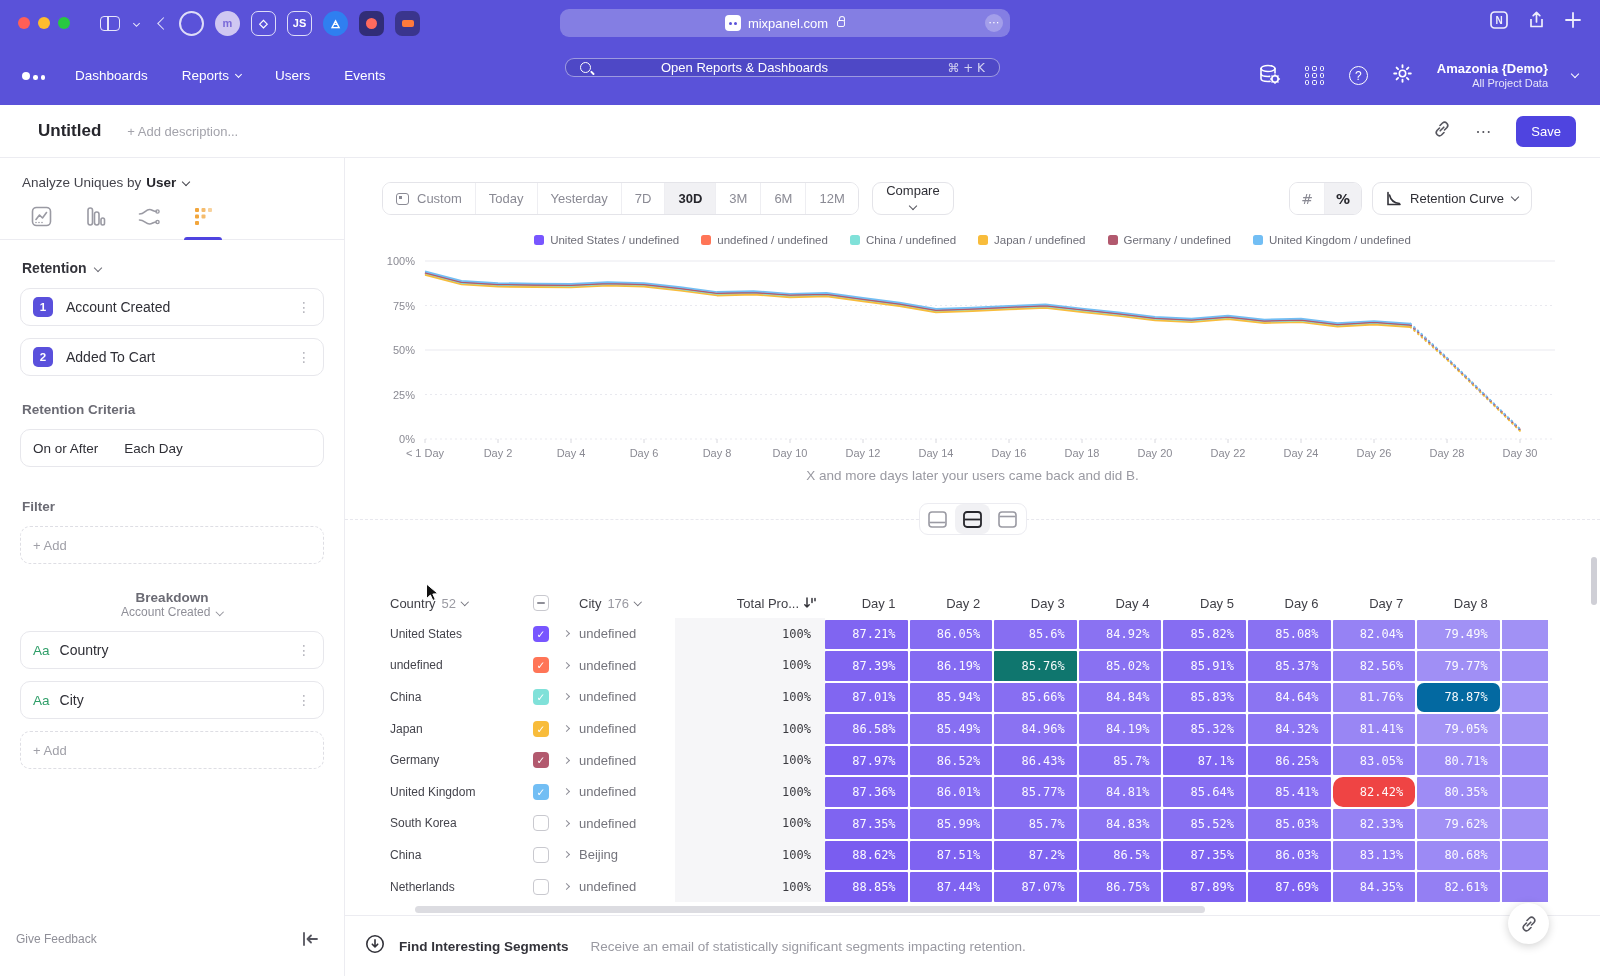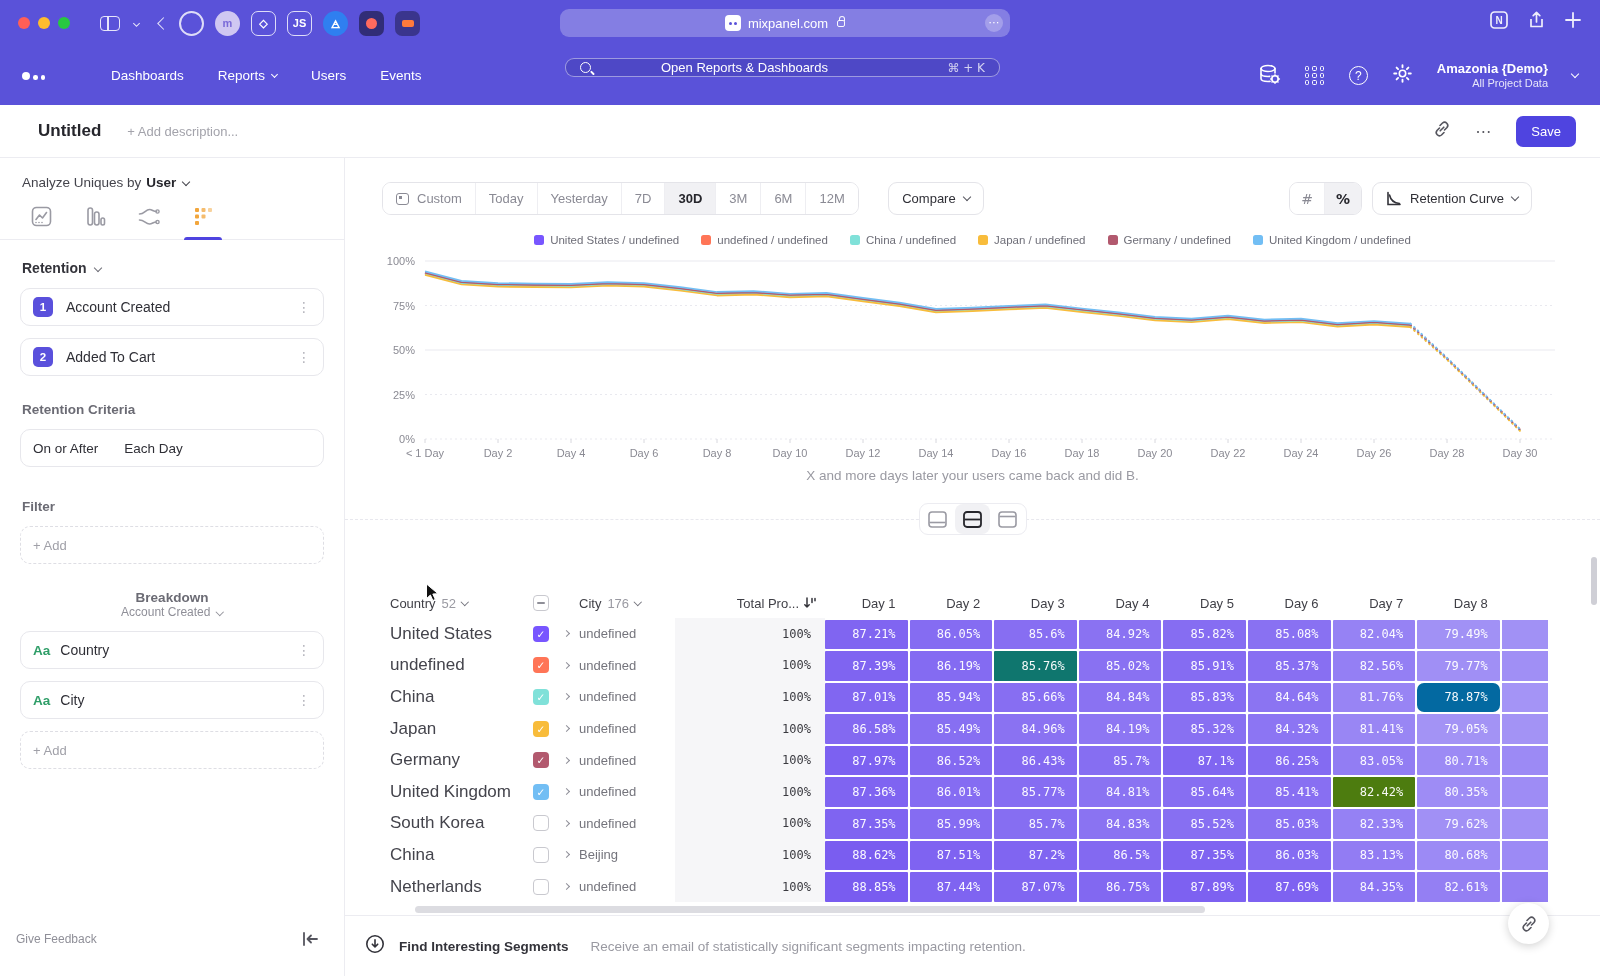--- a/index.html
+++ b/index.html
@@ -21,21 +21,21 @@
   .ext { width:25px; height:25px; border-radius:7px; margin-left:11px; display:flex; align-items:center; justify-content:center; font-size:11px; font-weight:bold; color:#fff; }
   .urlbar { position:absolute; left:560px; top:9px; width:450px; height:28px; background:rgba(255,255,255,.26); border-radius:9px;
             display:flex; align-items:center; justify-content:center; color:#fff; font-size:13px; gap:7px; }
   .urlfav { width:16px; height:16px; background:#fff; border-radius:4px; display:flex; align-items:center; justify-content:center; gap:1.5px;}
   .urlfav i { width:3px; height:3px; border-radius:50%; background:#5a52d9; }
   .lock { width:8px; height:7px; border:1.4px solid rgba(255,255,255,.95); border-radius:2px; position:relative; margin-left:2px;}
   .lock::before { content:""; position:absolute; left:0.6px; top:-5px; width:4px; height:4px; border:1.4px solid rgba(255,255,255,.95); border-bottom:none; border-radius:3px 3px 0 0; }
   .url-dots { position:absolute; right:7px; top:5px; width:18px; height:18px; border-radius:50%; background:rgba(255,255,255,.25); color:#fff; font-size:11px; line-height:17px; text-align:center; font-family:"DejaVu Sans",sans-serif;}
   .chrome-right { position:absolute; right:18px; top:10px; display:flex; align-items:center; gap:18px; color:rgba(255,255,255,.9);}
 
-  .chrome-nav { position:relative; height:59px; display:flex; align-items:center; padding:0 22px;gap:36px; }
+  .chrome-nav { position:relative; height:59px; display:flex; align-items:center; padding:0 22px; }
   .mxp-logo { display:flex; align-items:flex-end; gap:3px; margin-right:30px; }
   .mxp-logo i { background:#fff; border-radius:50%; display:block; }
   .nav-items { display:flex; gap:34px; }
   .nav-item { color:#fff; font-size:13.5px; display:flex; align-items:center; gap:7px; cursor:default;}
   .nav-search { position:absolute; left:565px; top:12px; width:435px; height:19px; border:1px solid rgba(255,255,255,.45);
                 background:rgba(30,26,110,.18); border-radius:9px; display:flex; align-items:center; padding:0 14px; color:#fff; font-size:13px; }
   .nav-search .mag { margin-right:70px; }
   .mag { width:11px; height:11px; border:1.8px solid currentColor; border-radius:50%; position:relative; display:inline-block;}
   .mag::after { content:""; position:absolute; width:5px; height:1.8px; background:currentColor; transform:rotate(45deg); right:-4.5px; bottom:-1.5px; border-radius:2px;}
   .shortcut { margin-left:auto; color:rgba(255,255,255,.75); font-family:"DejaVu Sans",sans-serif; font-size:12px;}
@@ -65,39 +65,39 @@
   .tab { width:30px; display:flex; justify-content:center; position:relative; }
   .tab.active::after { content:""; position:absolute; bottom:-1px; left:-4px; width:38px; height:3px; background:#4f44e0; border-radius:3px 3px 0 0; }
   .sec-label { margin:20px 22px 0; font-size:14px; font-weight:bold; color:#33333a; display:flex; align-items:center; }
   .sec-label .chev{ width:6px;height:6px; margin-left:8px; color:#6f6f78;}
   .sec-sub { margin:26px 22px 0; font-size:13.5px; color:#6b6b74; font-weight:bold; }
   .sec-sub-row { margin:26px 22px 0; display:flex; align-items:center; justify-content:space-between;flex-direction:column; }
   .scope { font-size:12px; color:#8f8f98; display:flex; align-items:center; gap:7px;}
   .scope .chev{width:5.5px;height:5.5px;}
   .card { margin:12px 20px 0; height:38px; border:1px solid #e7e7ec; border-radius:10px; display:flex; align-items:center; padding:0 12px; background:#fff; }
   .badge { width:20px; height:20px; border-radius:5px; background:#5a50dc; color:#fff; font-size:11.5px; font-weight:bold; display:flex; align-items:center; justify-content:center; margin-right:13px;}
-  .badge.aa { background:transparent; color:#2f9e68; font-size:13.5px; font-weight:bold; margin-right:10px; width:auto;}
+  .badge.aa { background:transparent; color:#2f9e68; font-size:13.5px; font-weight:normal; margin-right:10px; width:auto;}
   .card .lbl { font-size:14px; color:#2f2f36; }
   .kebab { margin-left:auto; color:#b4b4bc; font-family:"DejaVu Sans",sans-serif; font-size:14px; }
   .card.dashed { border:1.5px dashed #dedee4; color:#a0a0a8; font-size:13px; }
   .card .crit { font-size:13.5px; color:#2f2f36; }
   .card .crit + .crit { margin-left:26px; }
   .feedback { position:absolute; left:16px; bottom:30px; font-size:12px; color:#8f8f98; }
   .collapse { position:absolute; right:26px; bottom:26px; color:#55555e; }
 
   
   .main { position:absolute; top:158px; left:345px; right:0; bottom:0; background:#fff; overflow:hidden; }
   .controls { position:absolute; top:24px; left:37px; right:24px; height:33px; }
   .seg-group { display:inline-flex; border:1px solid #e4e4e9; border-radius:9px; overflow:hidden; height:33px; vertical-align:top;}
   .seg { padding:0 13px; font-size:13px; color:#8a8a94; display:flex; align-items:center; gap:8px; border-left:1px solid #eeeef2; background:#fff;}
   .seg:first-child { border-left:none; }
   .seg.active { background:#f1f1f4; color:#26262c; font-weight:bold; }
   .btn { display:inline-flex; align-items:center; gap:8px; border:1px solid #e4e4e9; border-radius:9px; height:33px; padding:0 13px; font-size:13px; color:#2f2f36; background:#fff; vertical-align:top;}
   .btn .chev { width:6px; height:6px; color:#55555e; margin-top:-3px;}
-  .compare { margin-left:25px; }
+  .compare { margin-left:9px;flex-direction:column; }
   .ctrl-right { position:absolute; right:44px; top:0; display:flex; gap:10px; }
   .toggle2 { display:inline-flex; border:1px solid #e4e4e9; border-radius:9px; overflow:hidden; height:33px;}
   .toggle2 .seg { padding:0 11px; font-size:14px; font-family:"DejaVu Sans",sans-serif;}
   .cal { width:13px; height:12px; border:1.6px solid #8a8a94; border-radius:3px; position:relative; }
   .cal::before{content:""; position:absolute; top:2px; left:1.5px; width:3px; height:3px; background:#8a8a94;}
 
   .legend { position:absolute; top:76px; left:0; right:0; display:flex; justify-content:center; gap:22px; font-size:11.5px; color:#6e6e78;}
   .legend .li { display:flex; align-items:center; gap:6px; }
   .legend .sq { width:10px; height:10px; border-radius:2.5px; }
 
@@ -122,21 +122,21 @@
   .c-city { width:96px; display:flex; align-items:center; gap:6px;}
   .c-total{ width:150px; text-align:right; padding-right:8px; display:flex; align-items:center; justify-content:flex-end; gap:4px;}
   .c-days { flex:1; display:flex; gap:2px; overflow:hidden;}
   .dayh { flex:0 0 82.6px; text-align:right; padding-right:12px; font-size:13px; color:#3f3f46;}
   .count { color:#9a9aa2; }
   .thead .chev { width:5.5px; height:5.5px; color:#6f6f78; margin-top:-2px;}
   .cbx { width:16px; height:16px; border-radius:4px; border:1.5px solid #c9c9cf; background:#fff; display:flex; align-items:center; justify-content:center; }
   .cbx .minus { width:8px; height:2px; background:#8f8f98; border-radius:1px;}
   .cbx.on { border:none; color:#fff; font-size:10.5px; }
   .trow { display:flex; align-items:center; height:31.6px; }
-  .trow .c-name { font-size:17px; color:#44444c; }
+  .trow .c-name { font-size:12px; color:#44444c; }
   .trow .c-city { font-size:13px; color:#74747c; }
   .trow .c-total { background:#f6f6f8; height:100%; font-family:"DejaVu Sans Mono",monospace; font-size:12px; color:#3a3a40; padding-right:14px;}
   .dcell { flex:0 0 82.6px; height:29.6px; margin-top:1px; border-radius:1px; color:rgba(255,255,255,.96);
            font-family:"DejaVu Sans Mono",monospace; font-size:12px; display:flex; align-items:center; justify-content:flex-end; padding-right:12px;}
   .sliver { flex:0 0 46px; height:29.6px; margin-top:1px; }
   .hscroll { position:absolute; top:748px; left:70px; width:790px; height:7px; background:#dcdce1; border-radius:4px;}
   .vscroll { position:absolute; top:557px; right:3px; width:6px; height:48px; background:#cfcfd6; border-radius:3px; }
 
   .mfooter { position:absolute; left:0; right:0; top:757px; height:61px; border-top:1px solid #ececf1; background:#fff; display:flex; align-items:center; padding-left:20px; gap:14px;}
   .mfooter .ft { font-size:13.5px; font-weight:bold; color:#33333a; }
@@ -685,21 +685,21 @@
             </span>
             <span class="c-city">undefined</span>
             <span class="c-total">100%</span>
             <span class="c-days">
               <span class="dcell" style="background: rgb(127, 100, 241);">87.36%</span>
               <span class="dcell" style="background: rgb(133, 108, 242);">86.01%</span>
               <span class="dcell" style="background: rgb(134, 109, 242);">85.77%</span>
               <span class="dcell" style="background: rgb(138, 115, 242);">84.81%</span>
               <span class="dcell" style="background: rgb(135, 110, 242);">85.64%</span>
               <span class="dcell" style="background: rgb(136, 111, 242);">85.41%</span>
-              <span class="dcell" style="background: #4d7c0f;">82.42%</span>
+              <span class="dcell" style="background: #ef4444; border-radius: 10px;">82.42%</span>
               <span class="dcell" style="background: rgb(158, 140, 245);">80.35%</span>
               <span class="sliver" style="background: rgb(158, 140, 245);"></span>
             </span>
           </div>
           <div class="trow">
             <span class="c-name">South Korea</span>
             <span class="c-cbx">
               <span class="cbx"></span>
             </span>
             <span class="c-chev">

